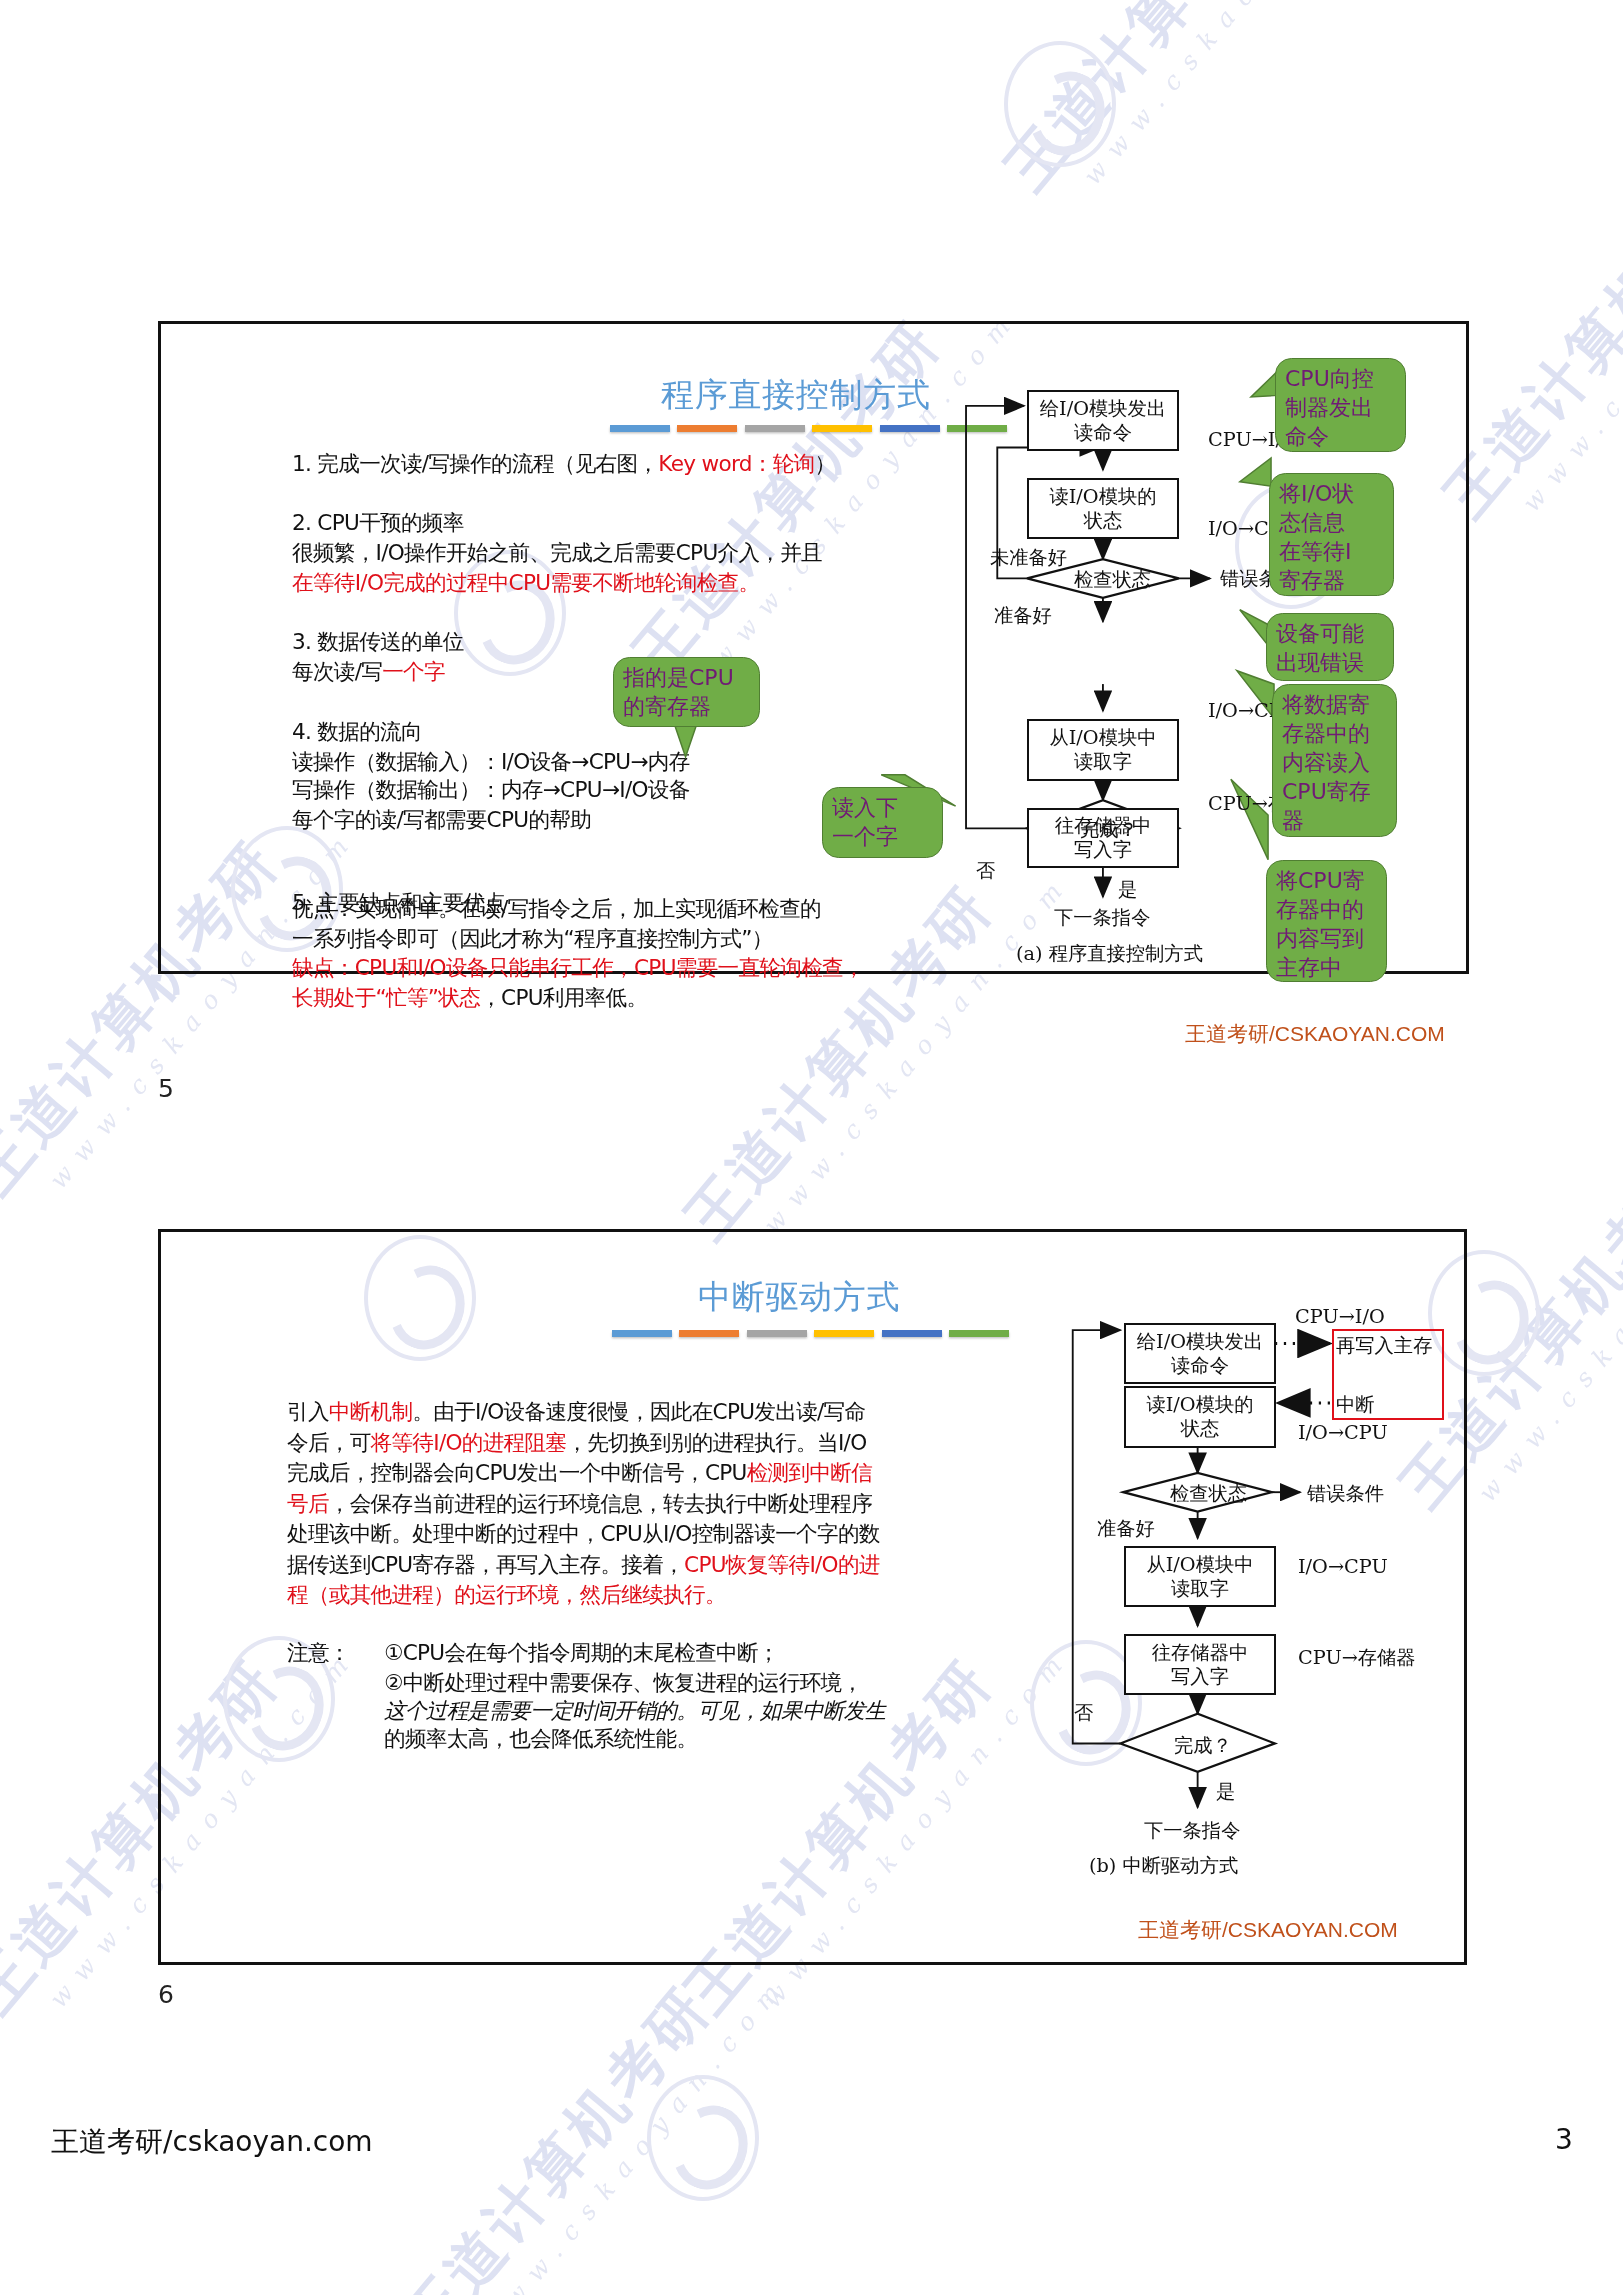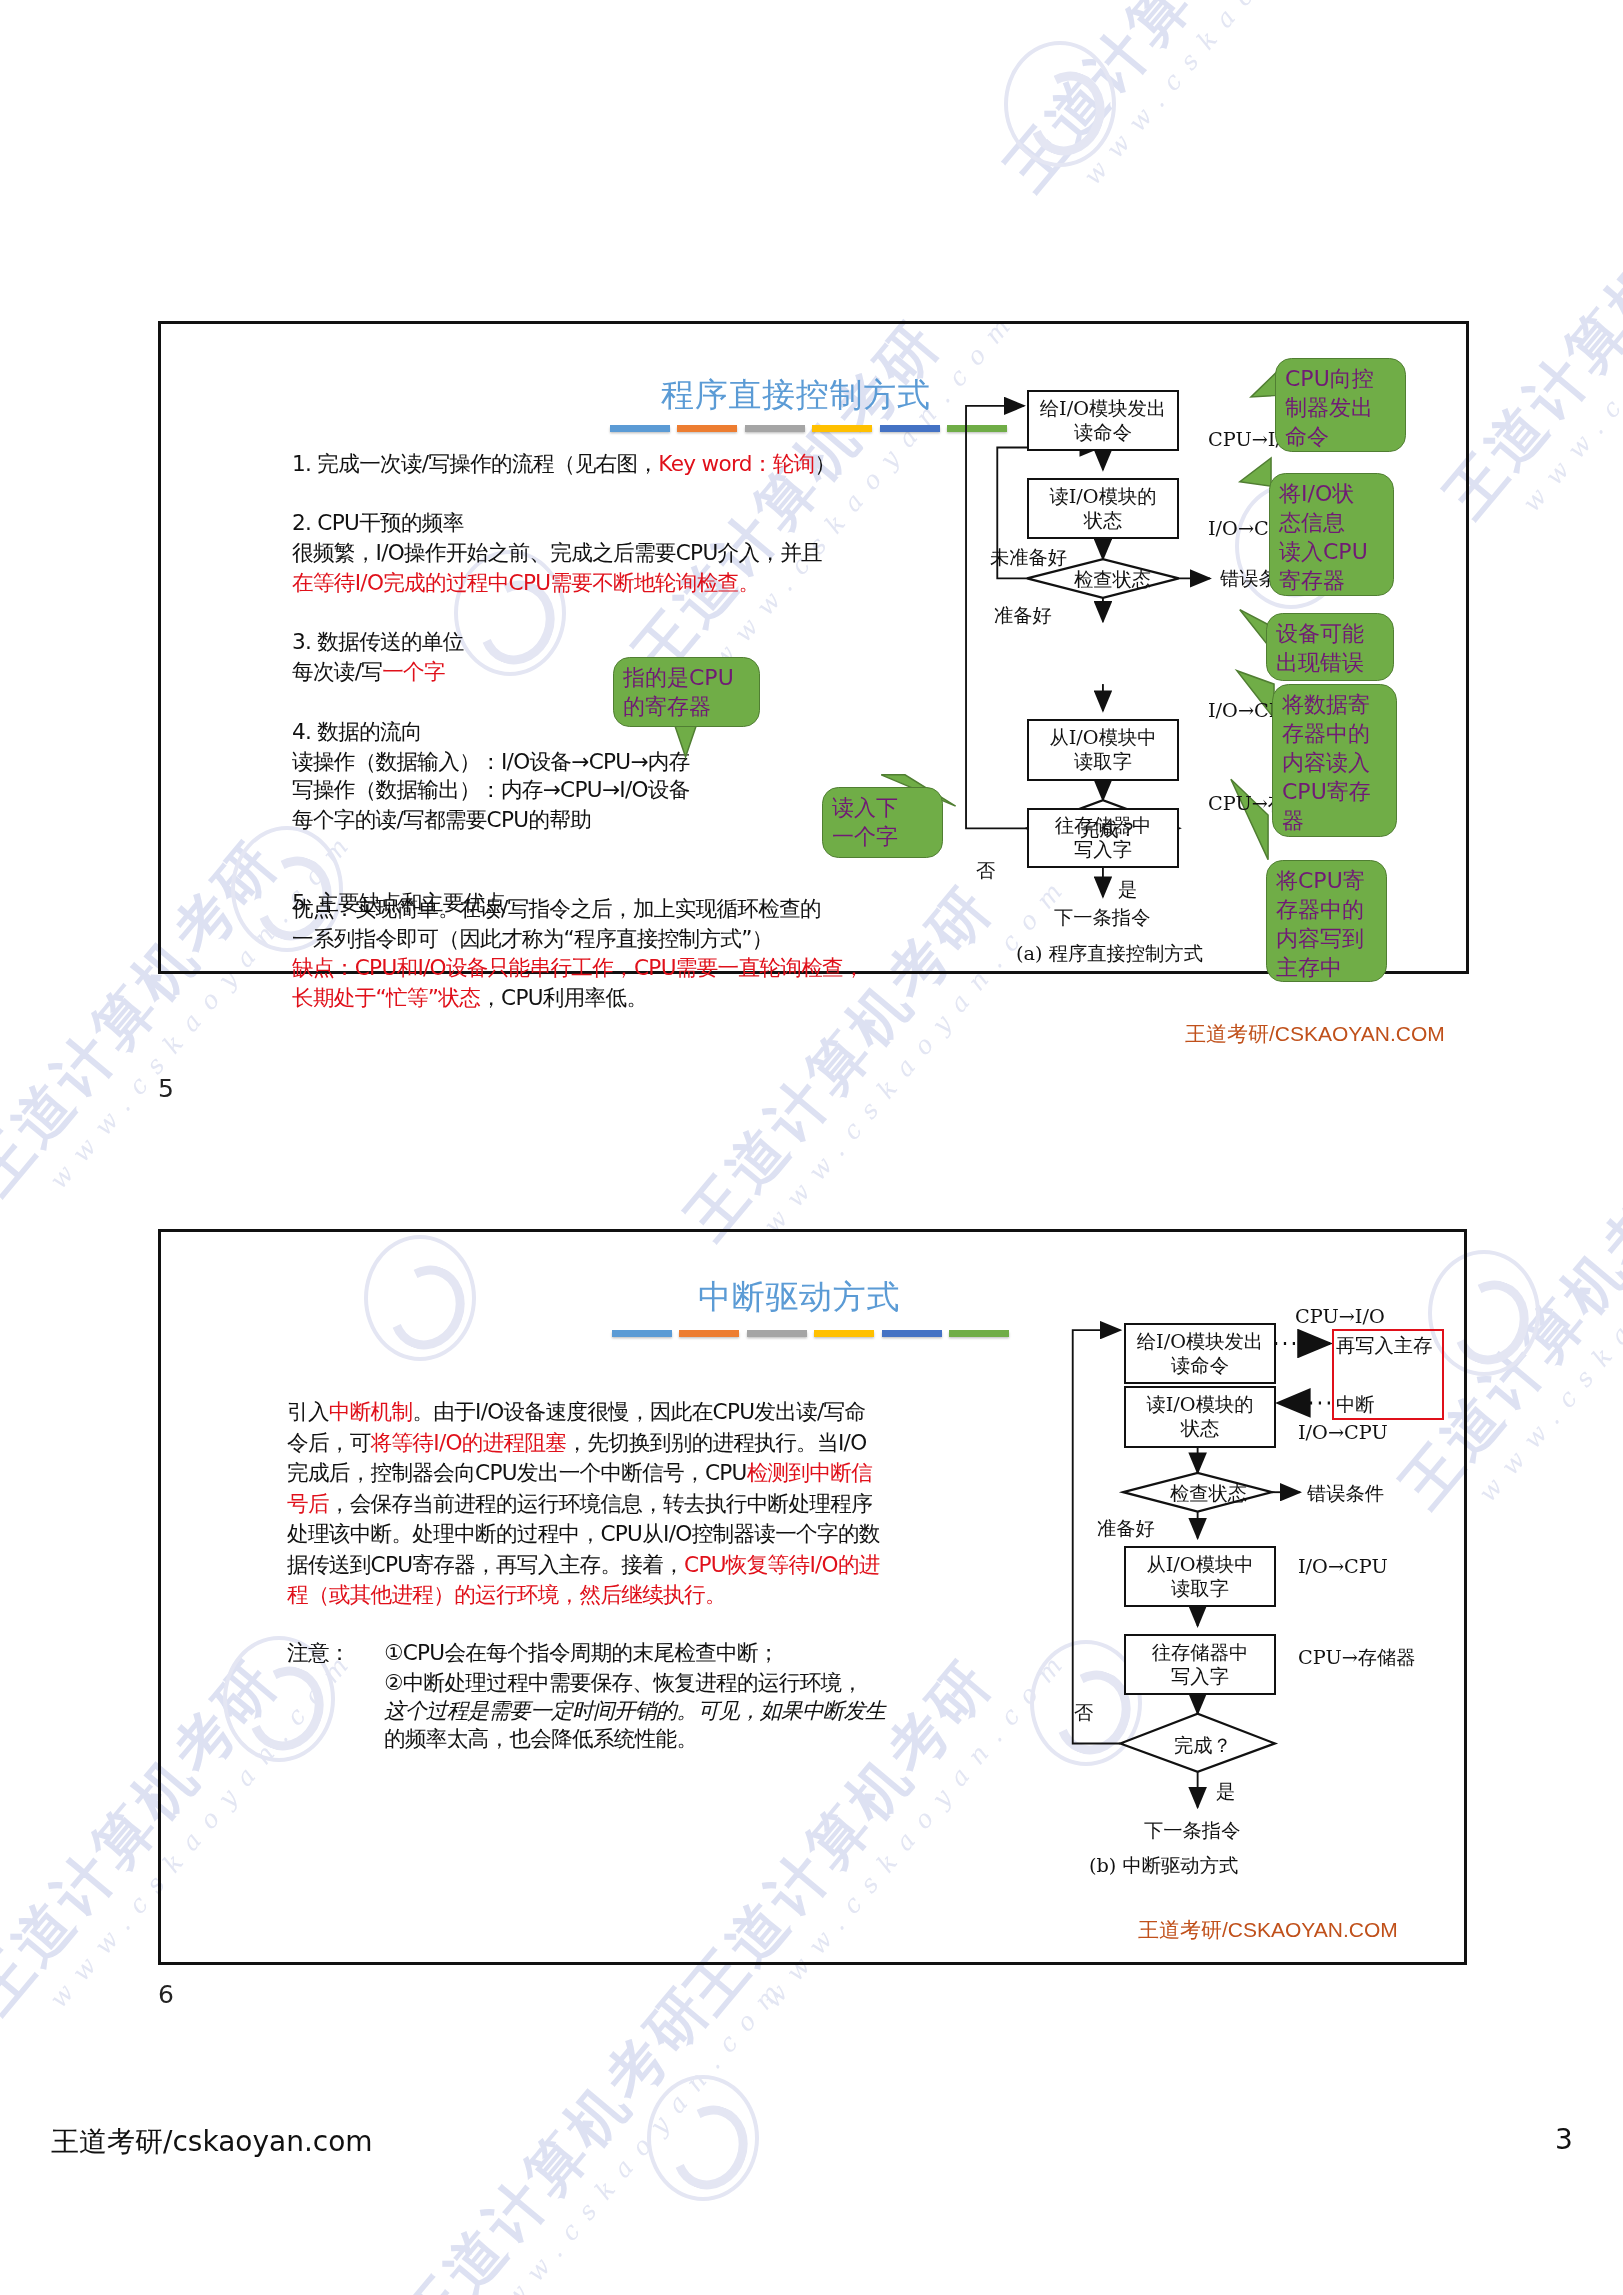--- a/index.html
+++ b/index.html
@@ -112,21 +112,21 @@
     <polygon points="1496,484 1496,530 1446,466" fill="#70ad47" stroke="#507e32" stroke-width="2"></polygon>
     <polygon points="1488,660 1488,720 1438,612" fill="#70ad47" stroke="#507e32" stroke-width="2"></polygon>
   </svg>
   <div class="bubble" style="left:661px; top:463px; width:121px; height:71px;">读入下
 一个字</div>
   <div class="bubble" style="left:1114px; top:34px; width:131px; height:94px;">CPU向控
 制器发出
 命令</div>
   <div class="bubble" style="left:1108px; top:149px; width:125px; height:123px;">将I/O状
 态信息
-读入CPU
+在等待I
 寄存器</div>
   <div class="bubble" style="left:1105px; top:289px; width:128px; height:68px;">设备可能
 出现错误</div>
   <div class="bubble" style="left:1111px; top:360px; width:125px; height:153px;">将数据寄
 存器中的
 内容读入
 CPU寄存
 器</div>
   <div class="bubble" style="left:1105px; top:536px; width:121px; height:122px;">将CPU寄
 存器中的

